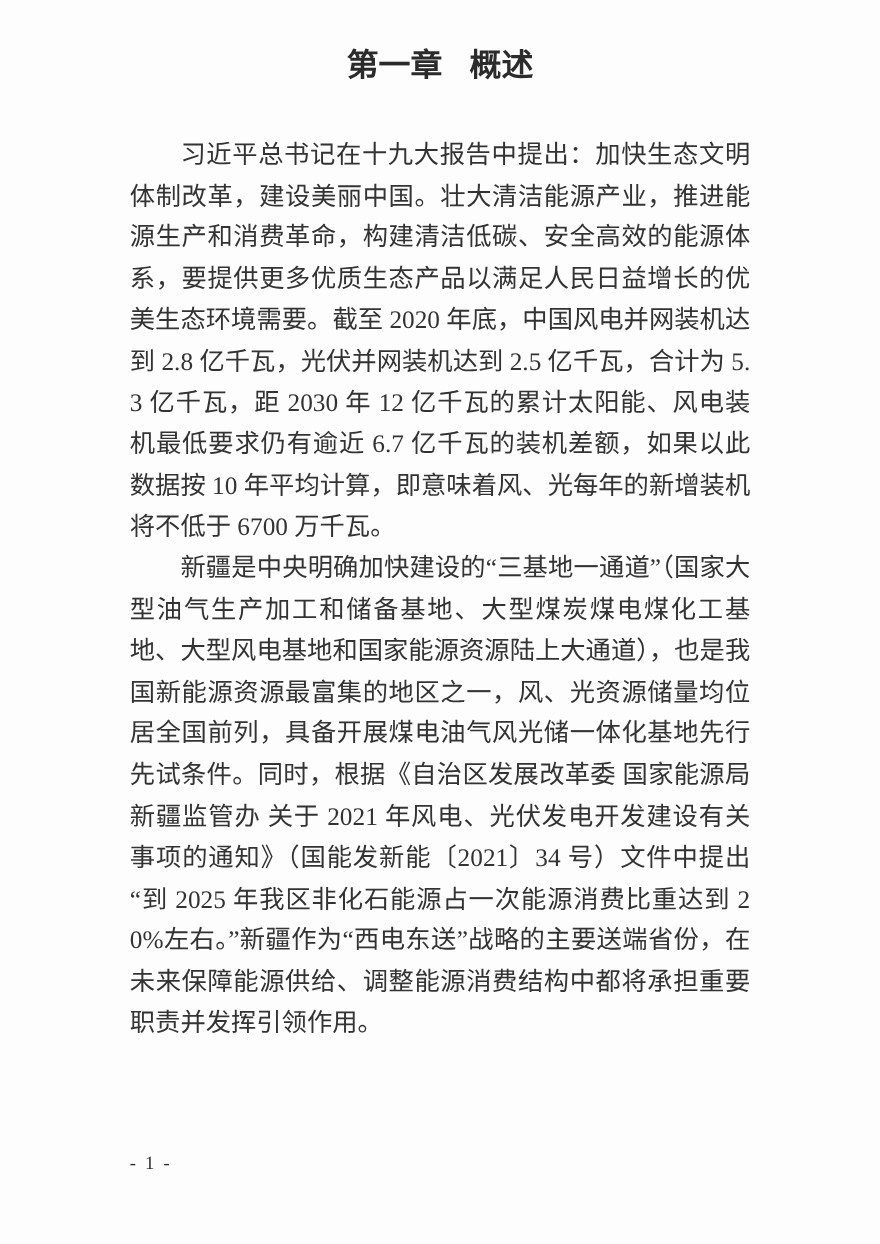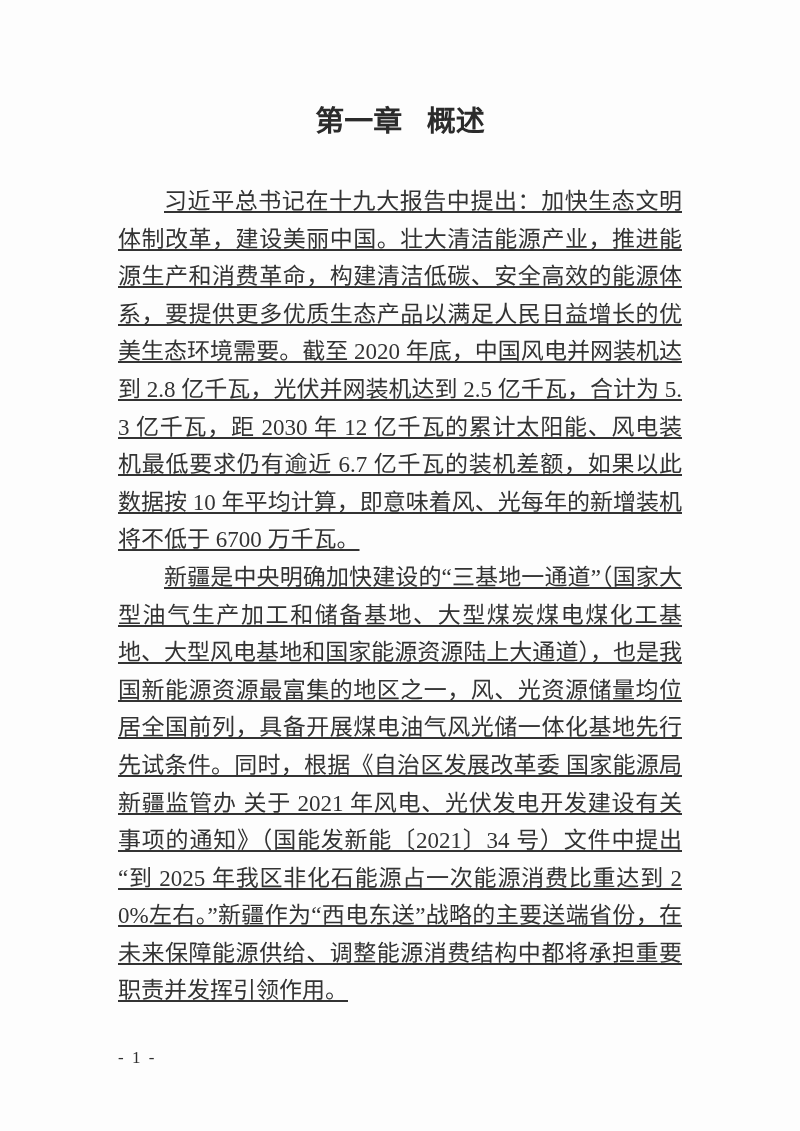--- a/index.html
+++ b/index.html
@@ -11,21 +11,21 @@
   .page {
     position: relative;
     width: 800px;
     height: 1131px;
     margin: 0 auto;
     background: #fdfdfd;
     color: #333333;
     font-family: "Liberation Serif", "DejaVu Serif", serif;
     overflow: hidden;
     box-sizing: border-box;
-    padding-top: 103px;
+    padding-top: 42px;
   }
   .chapter-heading {
     width: 564px;
     margin: 0 118px;
     text-align: center;
     font-size: 29px;
     line-height: 36px;
     font-weight: bold;
     color: #2b2b2b;
     white-space: nowrap;
@@ -41,21 +41,20 @@
     line-height: 37.6px;
     text-align: justify;
     text-justify: inter-character;
     color: #333333;
   }
   .document-body p {
     margin: 0;
     padding: 0;
     text-indent: 2em;
     word-break: break-all;
-    text-decoration: underline;
   }
   .page-number {
     position: absolute;
     left: 118px;
     top: 1048px;
     font-size: 17px;
     letter-spacing: 2px;
     color: #2f2f2f;
     white-space: pre;
   }

